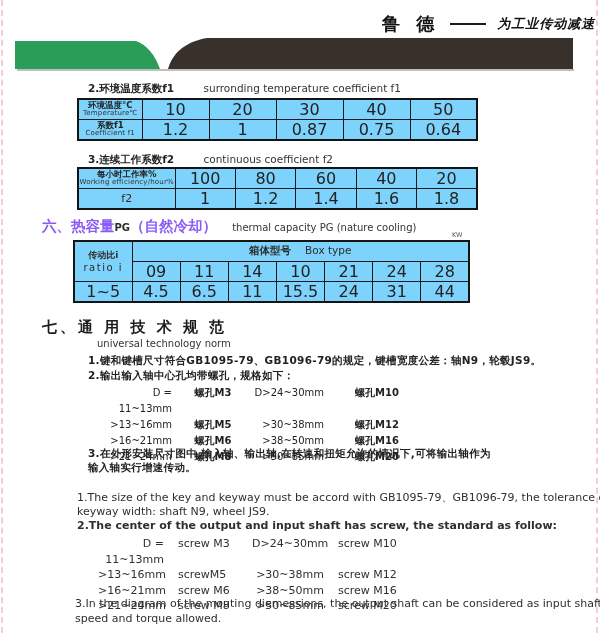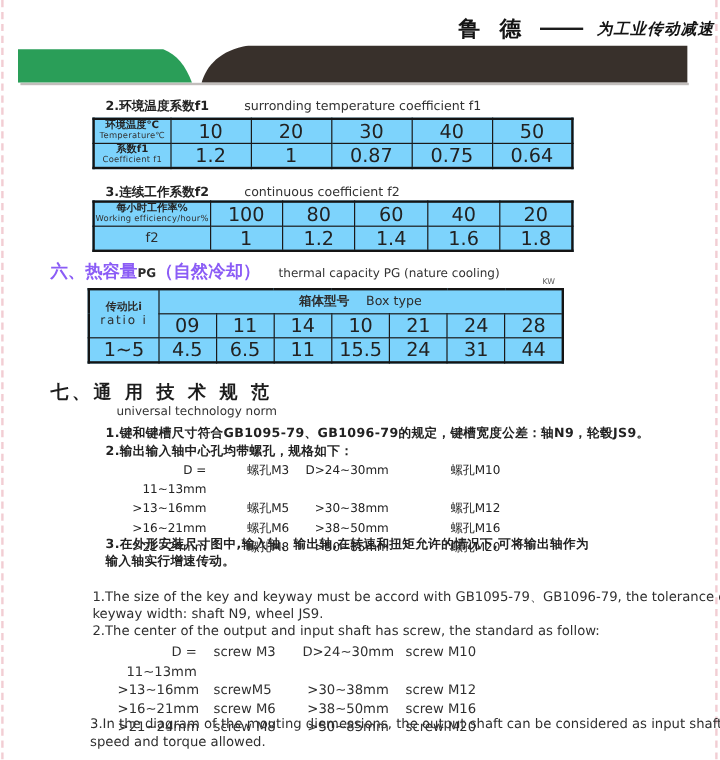--- a/index.html
+++ b/index.html
@@ -45,21 +45,21 @@
   .boxhead .bzh{font-weight:600;}
   .boxhead .ben{margin-left:14px;margin-top:25px;}
   
   .s7-title{top:318px;left:42px;font-size:15px;font-weight:bold;letter-spacing:3px;color:#1c1c1c;white-space:nowrap;}
   .s7-sub{top:338px;left:97px;font-size:10px;color:#333;}
   .zhline{font-size:10.5px;font-weight:600;letter-spacing:0.3px;color:#222;white-space:nowrap;}
   .enline{font-size:11px;color:#2f2f2f;white-space:nowrap;}
   .speclist{display:grid;}
   .zhspecs{top:385px;left:104px;grid-template-columns:68px 56px 70px 80px;column-gap:13px;line-height:16px;font-size:10px;}
   .zhspecs .c1,.zhspecs .c3{text-align:right;font-weight:500;color:#222;}
-  .zhspecs .c2,.zhspecs .c4{text-align:right;font-weight:400;color:#222;}
+  .zhspecs .c2,.zhspecs .c4{text-align:center;font-weight:700;color:#222;}
   .enspecs{top:536px;left:98px;grid-template-columns:66px 60px 72px 72px;column-gap:14px;line-height:15.5px;font-size:11px;color:#2f2f2f;}
   .enspecs .c1,.enspecs .c3{text-align:right;}
   .enspecs .c2,.enspecs .c4{text-align:left;}
 </style>
 </head>
 <body>
 
 <div class="edge left"></div>
 <div class="edge right"></div>
 
@@ -226,21 +226,21 @@
     <span class="c2">螺孔M8</span>
     <span class="c3">&gt;50~85mm</span>
     <span class="c4">螺孔M20</span>
 </div>
 
 <div class="abs zhline" style="top:447px;left:88px;">3.在外形安装尺寸图中,输入轴、输出轴,在转速和扭矩允许的情况下,可将输出轴作为</div>
 <div class="abs zhline" style="top:461px;left:88px;">输入轴实行增速传动。</div>
 
 <div class="abs enline" style="top:490px;left:77px;">1.The size of the key and keyway must be accord with GB1095-79、GB1096-79, the tolerance of the</div>
 <div class="abs enline" style="top:505px;left:77px;">keyway width: shaft N9, wheel JS9.</div>
-<div class="abs enline" style="top:519px;left:77px;">2.The center of the output and input shaft has screw, the standard as follow:</div>
+<div class="abs enline" style="top:519px;left:77px;font-weight:bold;">2.The center of the output and input shaft has screw, the standard as follow:</div>
 
 <div class="abs speclist enspecs">
   <span class="c1">D = 11~13mm</span>
     <span class="c2">screw M3</span>
     <span class="c3">D&gt;24~30mm</span>
     <span class="c4">screw M10</span>
   <span class="c1">&gt;13~16mm</span>
     <span class="c2">screwM5</span>
     <span class="c3">&gt;30~38mm</span>
     <span class="c4">screw M12</span>

